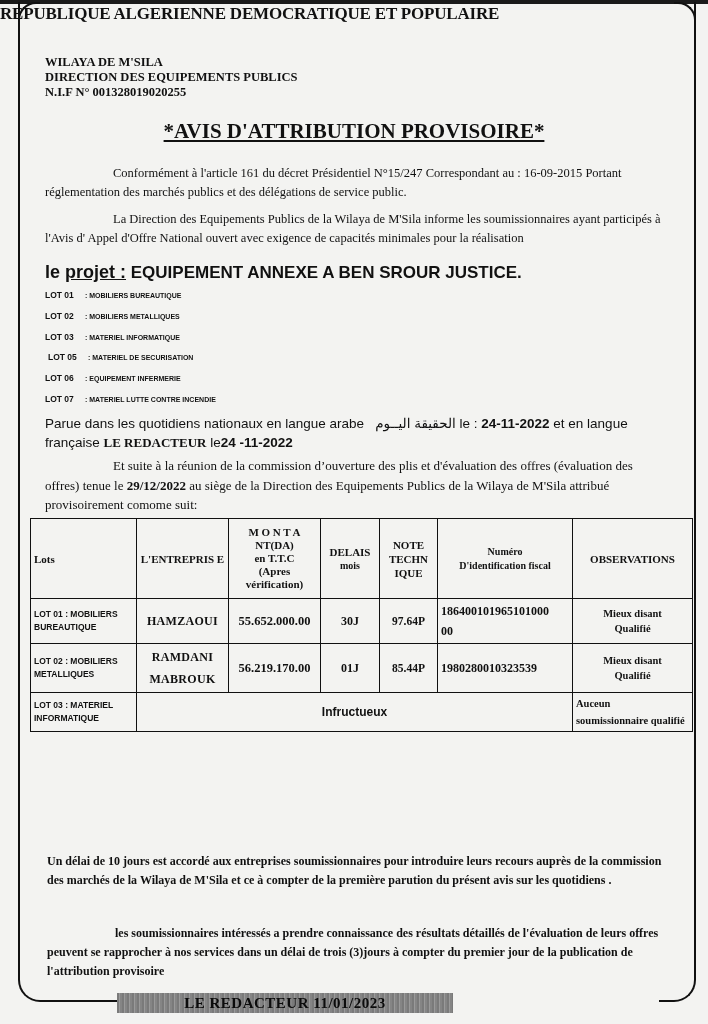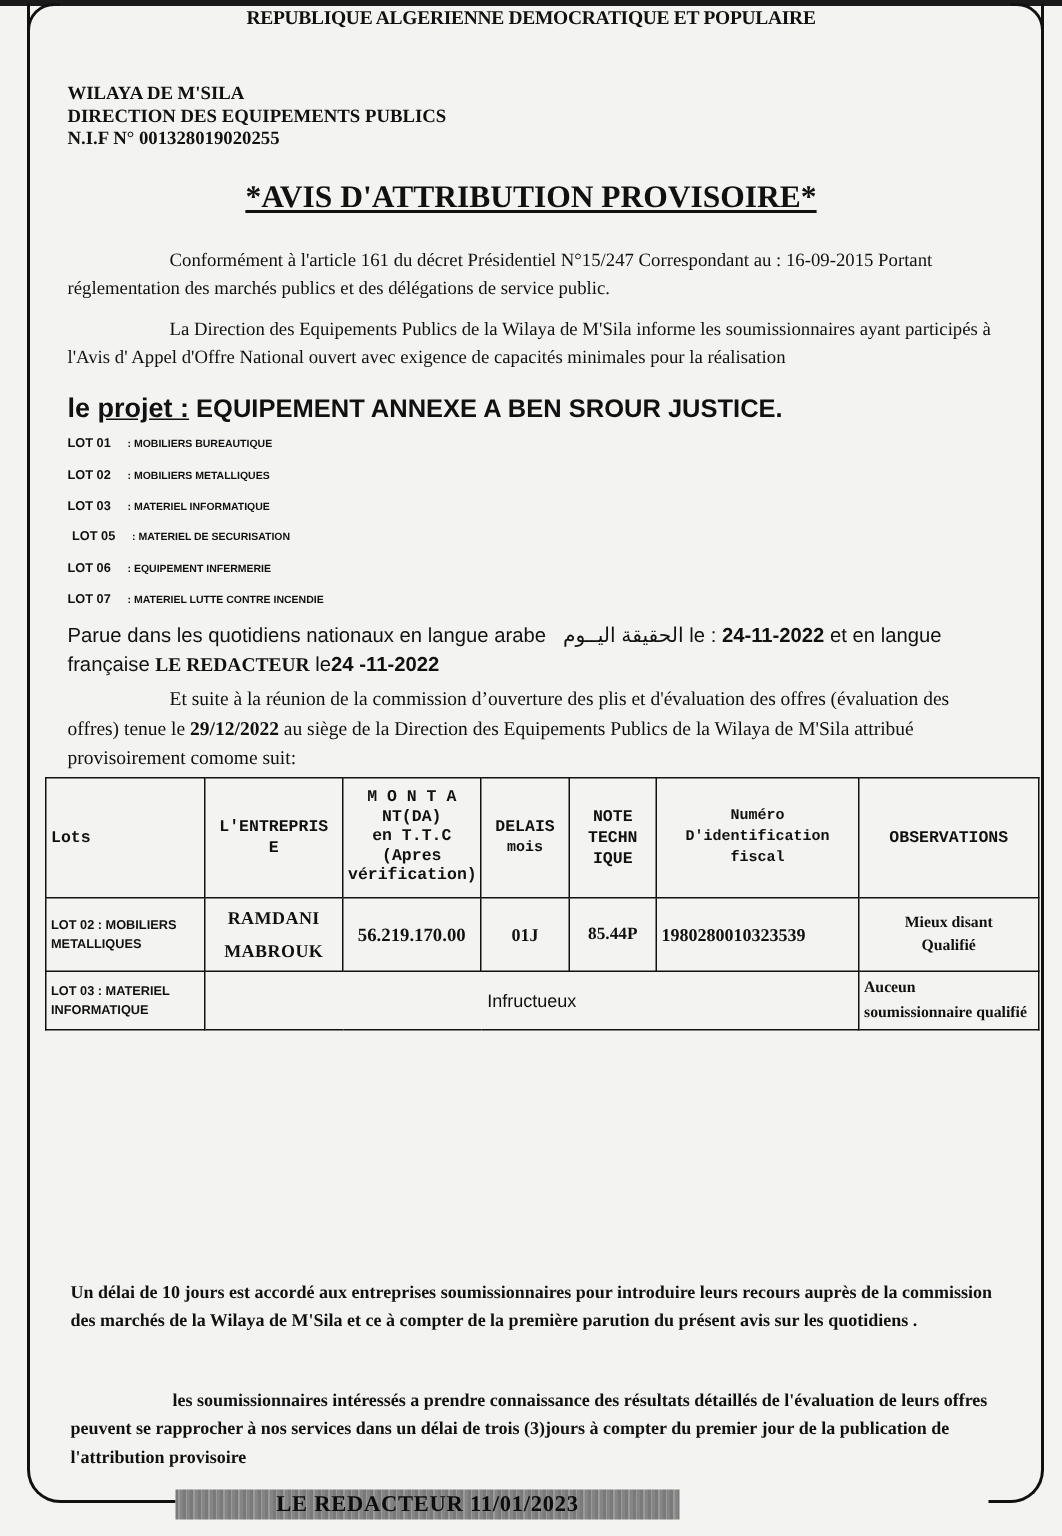--- a/index.html
+++ b/index.html
@@ -13,21 +13,21 @@
     position: absolute; left: 18px; top: 2px; width: 674px; height: 998px;
     border: 2px solid #111; border-radius: 0 0 22px 22px; border-top: none;
   }
   .frame::before, .frame::after {
     content: ""; position: absolute; top: 0; width: 20px; height: 20px; border-top: 2px solid #111;
   }
   .frame::before { left: -2px; border-left: 2px solid #111; border-radius: 18px 0 0 0; }
   .frame::after { right: -2px; border-right: 2px solid #111; border-radius: 0 18px 0 0; }
 
   .abs { position: absolute; }
-  .republic { left: 0; width: 708px; top: 4px; text-align: center; font-weight: bold; font-size: 13px; letter-spacing: -0.2px; }
+  .republic { left: 0; width: 708px; top: 4px; text-align: left; font-weight: bold; font-size: 17px; letter-spacing: -0.2px; }
   .org { left: 45px; font-weight: bold; font-size: 12.5px; line-height: 15px; }
   .org1 { top: 55px; } .org2 { top: 70px; } .org3 { top: 85px; }
   .title { left: 0; width: 708px; top: 119px; text-align: center; font-weight: bold; font-size: 21px; text-decoration: underline; }
   .para { left: 45px; width: 625px; font-size: 12.5px; line-height: 19px; }
   .p1 { top: 164px; } .p2 { top: 210px; }
   .indent { display: inline-block; width: 68px; }
 
   .projet { left: 45px; top: 262px; font-family: "Liberation Sans", sans-serif; font-weight: bold; font-size: 17px; }
   .projet .lbl { font-size: 18px; }
   .projet u { text-decoration: underline; }
@@ -39,35 +39,35 @@
   .parue b { font-weight: bold; }
   .parue .serifbold { font-family: "Liberation Serif", serif; font-weight: bold; font-size: 13px; }
   .reunion { left: 45px; top: 456px; width: 625px; font-size: 13px; line-height: 19.5px; }
 
   table.attr {
     position: absolute; left: 30px; top: 518px; width: 662px;
     border-collapse: collapse; table-layout: fixed;
     font-size: 11px;
   }
   table.attr td, table.attr th { border: 1.5px solid #111; padding: 2px 3px; vertical-align: middle; }
-  table.attr th { font-weight: bold; font-size: 11px; line-height: 14px; font-family: Liberation Mono, monospace; }
+  table.attr th { font-weight: bold; font-size: 11px; line-height: 14px; }
   th.lots-h { text-align: left; font-size: 12px; }
   .lotcell { font-family: "Liberation Sans", sans-serif; font-weight: bold; font-size: 8.5px; line-height: 13px; text-align: left; }
   .lotcell.big { font-size: 9.5px; }
   .ent { text-align: center; font-weight: bold; font-size: 12px; line-height: 22px; letter-spacing: 0.3px; }
   .amt { text-align: center; font-weight: bold; font-size: 12.5px; }
   .amt.light { font-weight: normal; font-size: 11px; }
   .del { text-align: center; font-weight: bold; font-size: 12px; }
   .del.light { font-weight: bold; font-size: 10.5px; }
   .note { text-align: center; font-weight: bold; font-size: 11.5px; }
   .nif { font-weight: bold; font-size: 12px; line-height: 20px; }
   .nif.small { font-size: 10.5px; }
   .obs { text-align: center; font-weight: bold; font-size: 10.5px; line-height: 15px; }
   .obs-left { font-weight: bold; font-size: 10.5px; line-height: 17px; text-align: left; vertical-align: top !important; }
-  .infr { text-align: center; font-family: "Liberation Sans", sans-serif; font-weight: normal; font-size: 12px; vertical-align: top !important; }
+  .infr { text-align: center; font-family: "Liberation Sans", sans-serif; font-weight: bold; font-size: 12px; vertical-align: top !important; }
   .infr.mid { vertical-align: middle !important; }
 
   .recours { left: 47px; top: 852px; width: 630px; font-weight: bold; font-size: 12px; line-height: 19px; }
   .interes { left: 47px; top: 924px; width: 630px; font-weight: bold; font-size: 12px; line-height: 19px; }
 
   .footer-bar { top: 993px; height: 20px; background: repeating-linear-gradient(90deg, #7a7a7a 0 2px, #9a9a9a 2px 3px, #858585 3px 5px); font-weight: bold; font-size: 15px; line-height: 20px; color: #0c0c0c; text-align: center; letter-spacing: 0.5px; }
   .fb1 { left: 117px; width: 336px; }
   .fb2 { left: 452px; width: 207px; margin-top: 32px; }
   .frame-mask { top: 1000px; height: 6px; background: #f3f3f1; }
 </style>
@@ -135,20 +135,38 @@
           <div>IQUE</div>
         </th>
       <th style="font-size:10px">
           <div>Numéro</div>
           <div>D'identification fiscal</div>
         </th>
       <th>OBSERVATIONS</th>
     </tr>
   </thead>
   <tbody>
+    <tr style="height:44px">
+      <td class="lotcell">
+          <div>LOT 01  : MOBILIERS</div>
+          <div>BUREAUTIQUE</div>
+        </td>
+      <td class="ent">HAMZAOUI</td>
+      <td class="amt">55.652.000.00</td>
+      <td class="del">30J</td>
+      <td class="note">97.64P</td>
+      <td class="nif">
+          <div>186400101965101000</div>
+          <div>00</div>
+        </td>
+      <td class="obs">
+          <div>Mieux disant</div>
+          <div>Qualifié</div>
+        </td>
+    </tr>
     <tr style="height:43px">
       <td class="lotcell">
           <div>LOT 02  : MOBILIERS</div>
           <div>METALLIQUES</div>
         </td>
       <td class="ent">
           <div>RAMDANI</div>
           <div>MABROUK</div>
         </td>
       <td class="amt">56.219.170.00</td>

